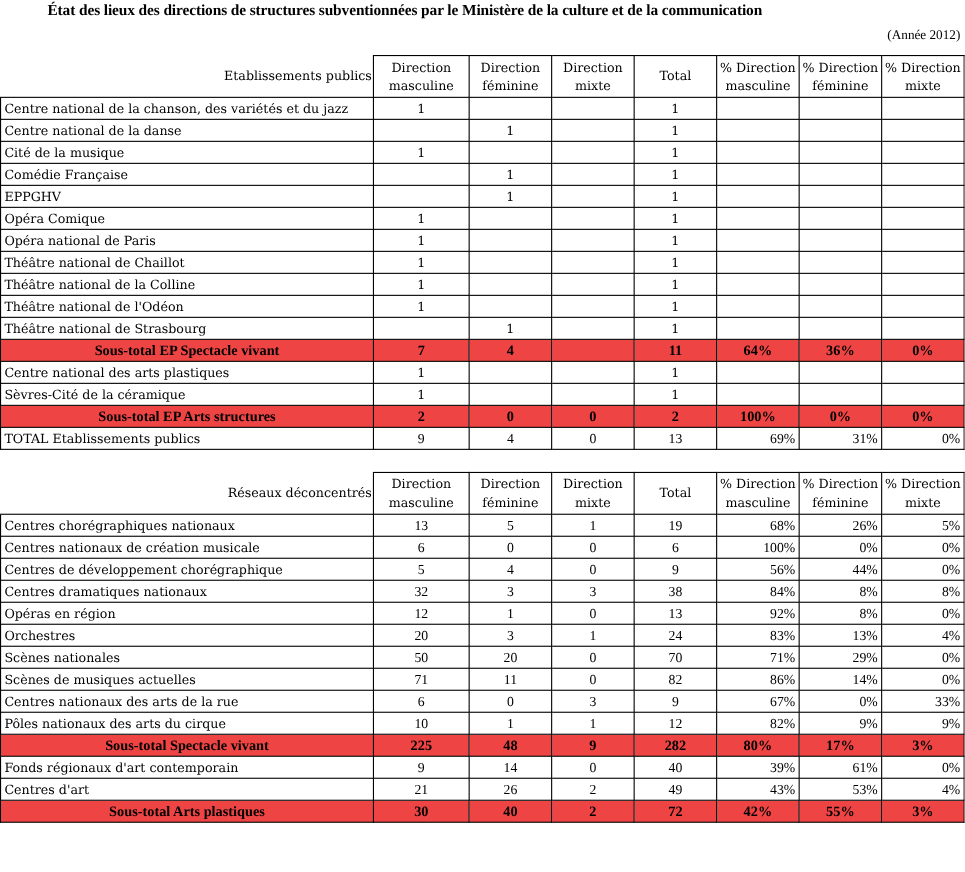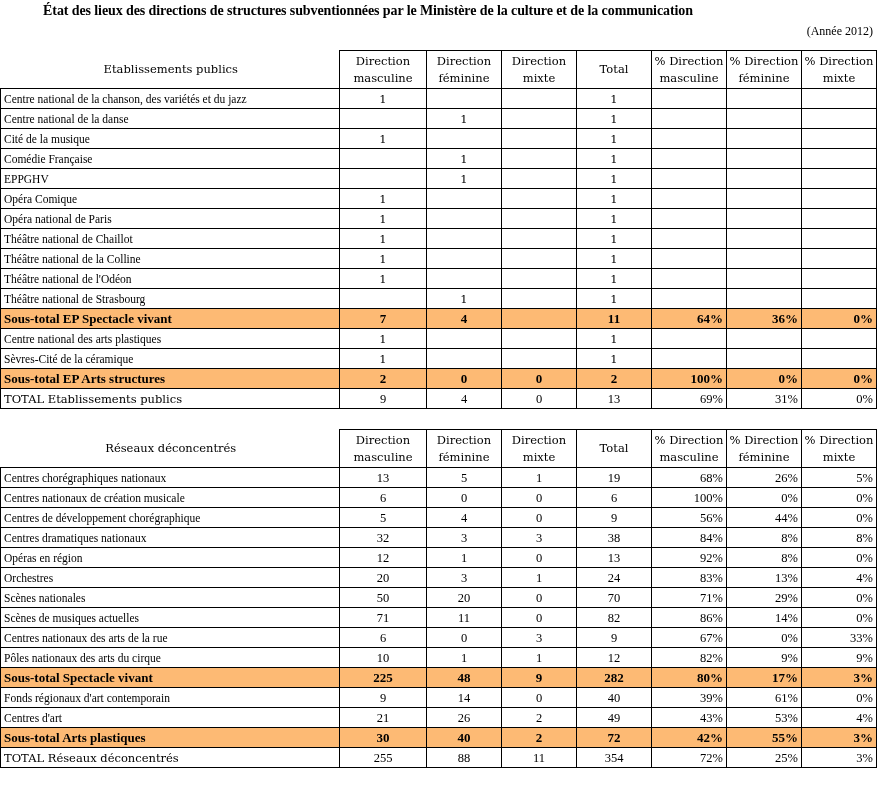--- a/index.html
+++ b/index.html
@@ -34,26 +34,26 @@
     height: 19px; padding: 0 3px;
     white-space: nowrap; overflow: hidden;
     line-height: 18px;
   }
   table.grid th {
     font-weight: normal; text-align: center;
     line-height: 17px; height: 37px; padding: 0 1px;
   }
   table.grid th.corner {
     border-top: none; border-left: none;
-    text-align: center; padding-left: 3px;
-  }
-  td.lbl { text-align: left; font-family: Liberation Serif, serif; }
+    text-align: right; padding-left: 3px;
+  }
+  td.lbl { text-align: left; }
   td.num { text-align: center; }
   td.pct { text-align: right; padding-right: 2px; }
-  tr.sub td { background: #fdba74; font-weight: bold; font-family: "Liberation Serif", serif; font-size: 13px; }
+  tr.sub td { background: #ef4444; font-weight: bold; font-family: "Liberation Serif", serif; font-size: 13px; text-align: center; }
   tr.total td { font-family: "Liberation Serif", serif; font-size: 12.5px; }
   tr.total td.lbl { font-family: "DejaVu Serif", serif; font-size: 11.5px; }
   #t2 tr.data td.num, #t2 tr.data td.pct { font-family: "Liberation Serif", serif; font-size: 12.5px; }
   .source {
     position: absolute; right: 6px; top: 775px;
     font-style: italic; font-size: 12px;
     font-family: "Liberation Serif", serif;
     margin-top: 40px;
   }
 </style>
@@ -447,26 +447,16 @@
       <tr class="sub">
         <td class="lbl">Sous-total Arts plastiques</td>
         <td class="num">30</td>
         <td class="num">40</td>
         <td class="num">2</td>
         <td class="num">72</td>
         <td class="pct">42%</td>
         <td class="pct">55%</td>
         <td class="pct">3%</td>
       </tr>
-      <tr class="total">
-        <td class="lbl">TOTAL Réseaux déconcentrés</td>
-        <td class="num">255</td>
-        <td class="num">88</td>
-        <td class="num">11</td>
-        <td class="num">354</td>
-        <td class="pct">72%</td>
-        <td class="pct">25%</td>
-        <td class="pct">3%</td>
-      </tr>
     </tbody>
 </table>
 
 <div class="source">Source : Ministère de la culture et de la communication - DGCA</div>
 
 </body></html>

